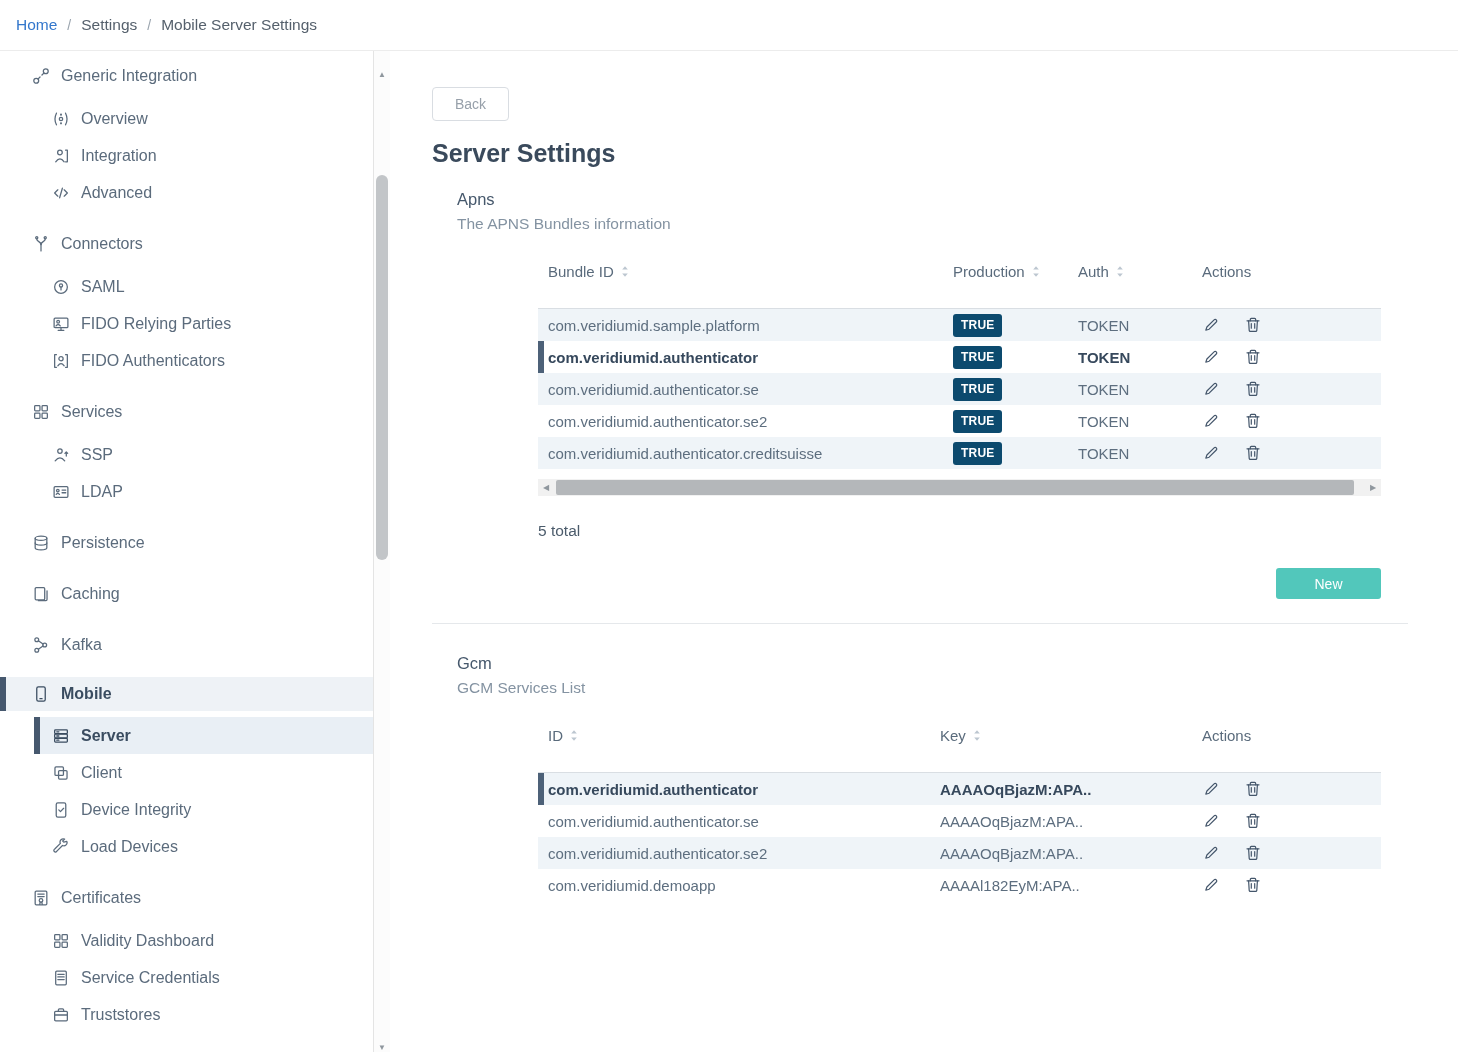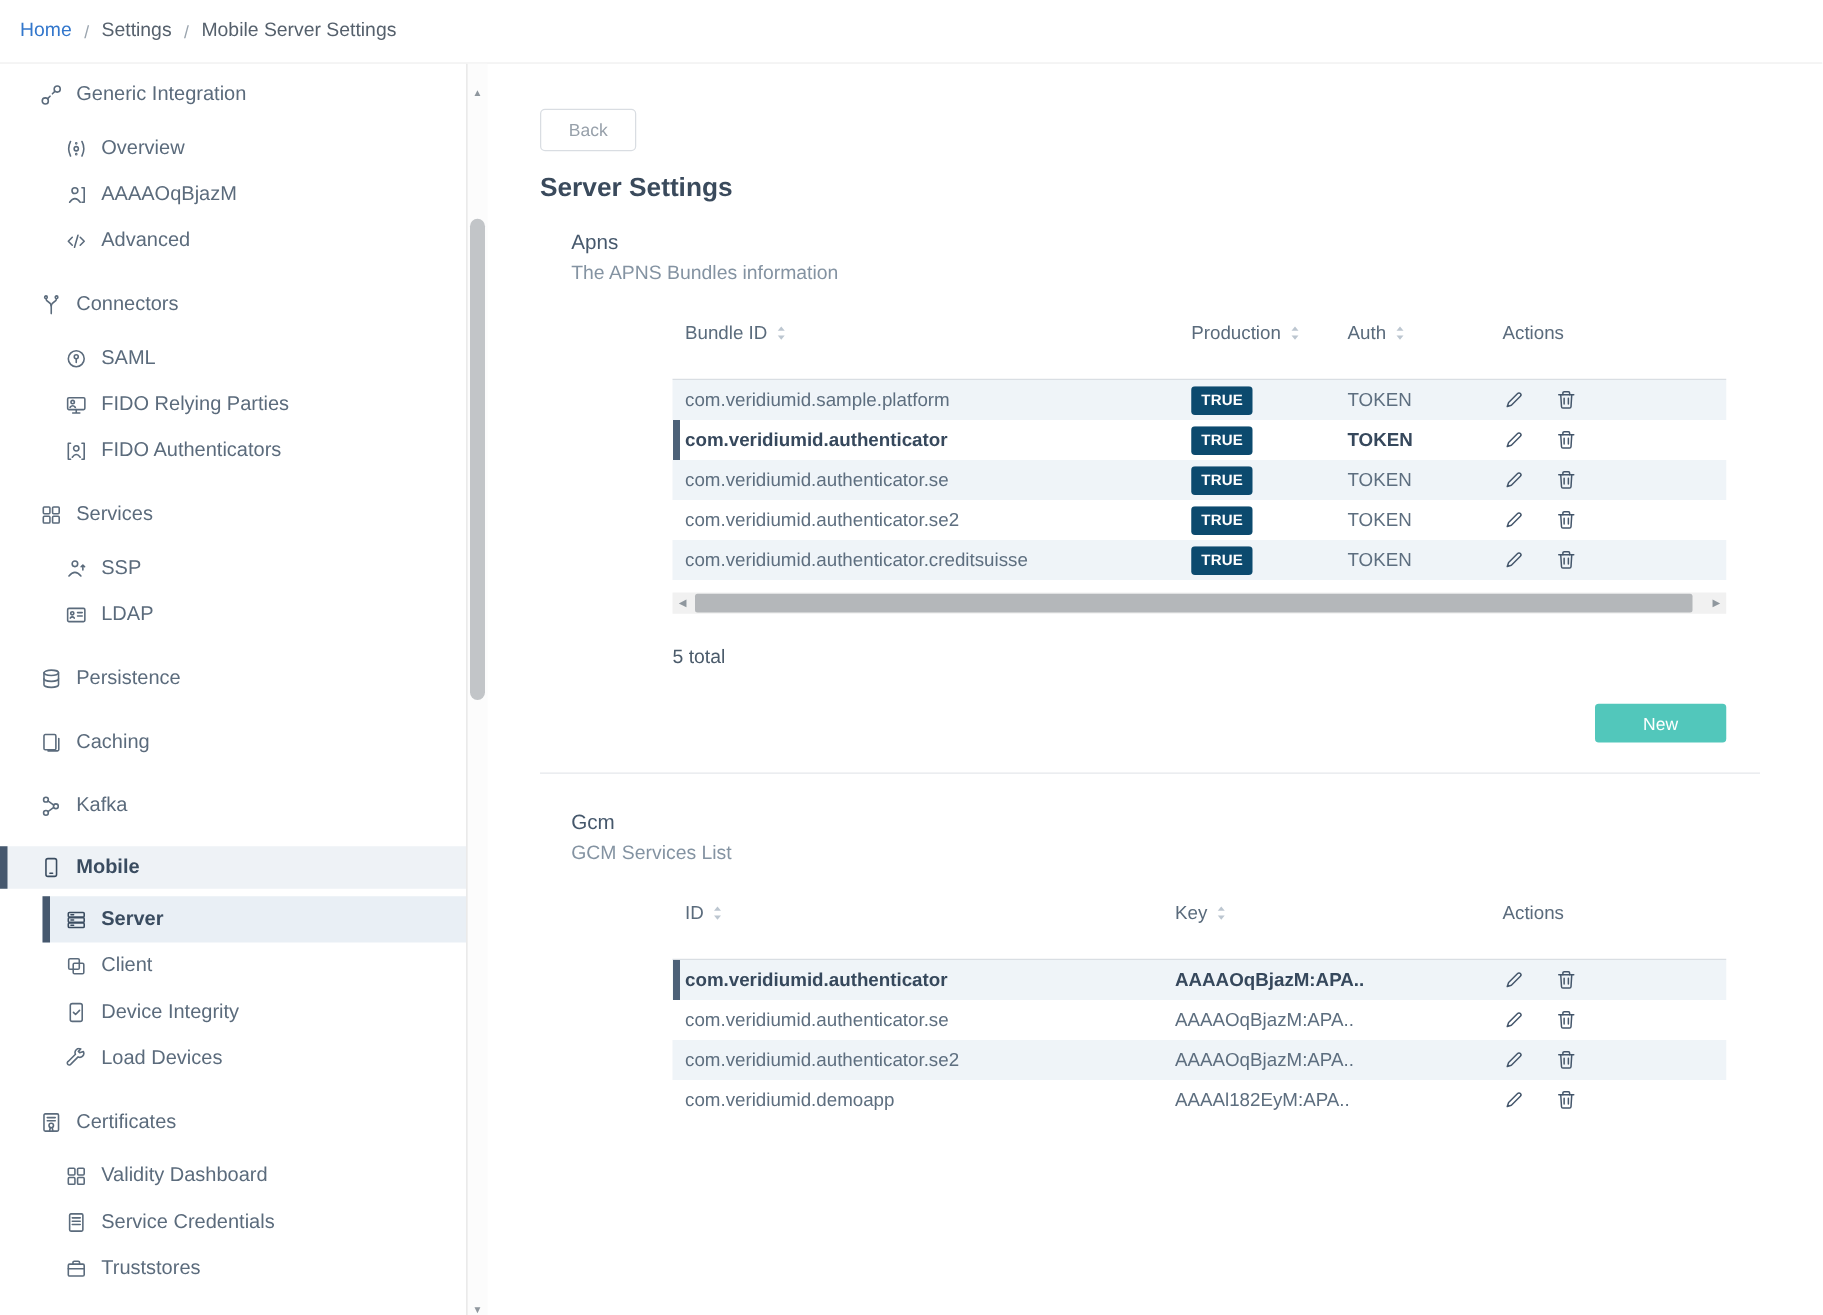--- a/index.html
+++ b/index.html
@@ -32,21 +32,21 @@
   .si.section-active{background:#eef2f6;border-left:6px solid #46586e;padding-left:26px;
     font-weight:bold;color:#3a4c60;height:34px;}
   .si.sub.active{margin-left:34px;border-left:6px solid #46586e;padding-left:12px;background:#e9eff5;
     font-weight:bold;color:#3a4c60;}
   .si.section-active svg,.si.sub.active svg{stroke:#3a4c60;}
   .sic{stroke:#5b6b7c;fill:none;stroke-width:1.2;stroke-linecap:round;stroke-linejoin:round;width:18px;height:18px;}
   
   .main{flex:1;padding:36px 76px 0 42px;box-sizing:border-box;overflow:hidden;background:#fff;}
   .back-btn{padding:8px 22px;background:#fff;border:1px solid #d9dde2;border-radius:4px;color:#97a0aa;
     font-size:14px;cursor:pointer;font-family:inherit;}
-  .page-title{font-size:21px;font-weight:bold;color:#3a4a5c;margin:18px 0 22px;}
+  .page-title{font-size:25px;font-weight:bold;color:#3a4a5c;margin:18px 0 22px;}
   .section-head{margin-left:25px;}
   .section-title{font-size:16.5px;color:#46586c;margin:0 0 6px;font-weight:normal;}
   .section-sub{font-size:15.5px;color:#8493a2;margin:0;}
   .table-wrap{margin-left:106px;width:843px;margin-top:14px;}
   .thead{display:grid;align-items:center;padding:16px 0 28px;border-bottom:1px solid #d9dee3;}
   .apns-grid{grid-template-columns:405px 125px 124px 1fr;}
   .gcm-grid{grid-template-columns:392px 262px 1fr;}
   .th{display:flex;align-items:center;gap:7px;font-size:15px;color:#5a6b7c;padding-left:10px;}
   .sort-svg{width:8px;height:13px;display:inline-block;cursor:pointer;}
   .trow{display:grid;height:32px;align-items:center;font-size:15px;color:#5d6e7f;}
@@ -111,21 +111,21 @@
         <span>Overview</span>
       </div>
       <div class="si sub">
         <span class="ic">
             <svg class="sic" viewBox="0 0 17 17">
               <circle cx="7.5" cy="5.2" r="2.2"></circle>
               <path d="M3.5 14 q4-5.5 8 0"></path>
               <path d="M12.8 3 h1.7 v11 h-1.7"></path>
             </svg>
           </span>
-        <span>AAAAOqBjazM</span>
+        <span>Integration</span>
       </div>
       <div class="si sub">
         <span class="ic">
             <svg class="sic" viewBox="0 0 17 17">
               <path d="M5.5 5.5 L2.5 8.5 5.5 11.5"></path>
               <path d="M11.5 5.5 L14.5 8.5 11.5 11.5"></path>
               <path d="M9.8 4 L7.2 13"></path>
             </svg>
           </span>
         <span>Advanced</span>

